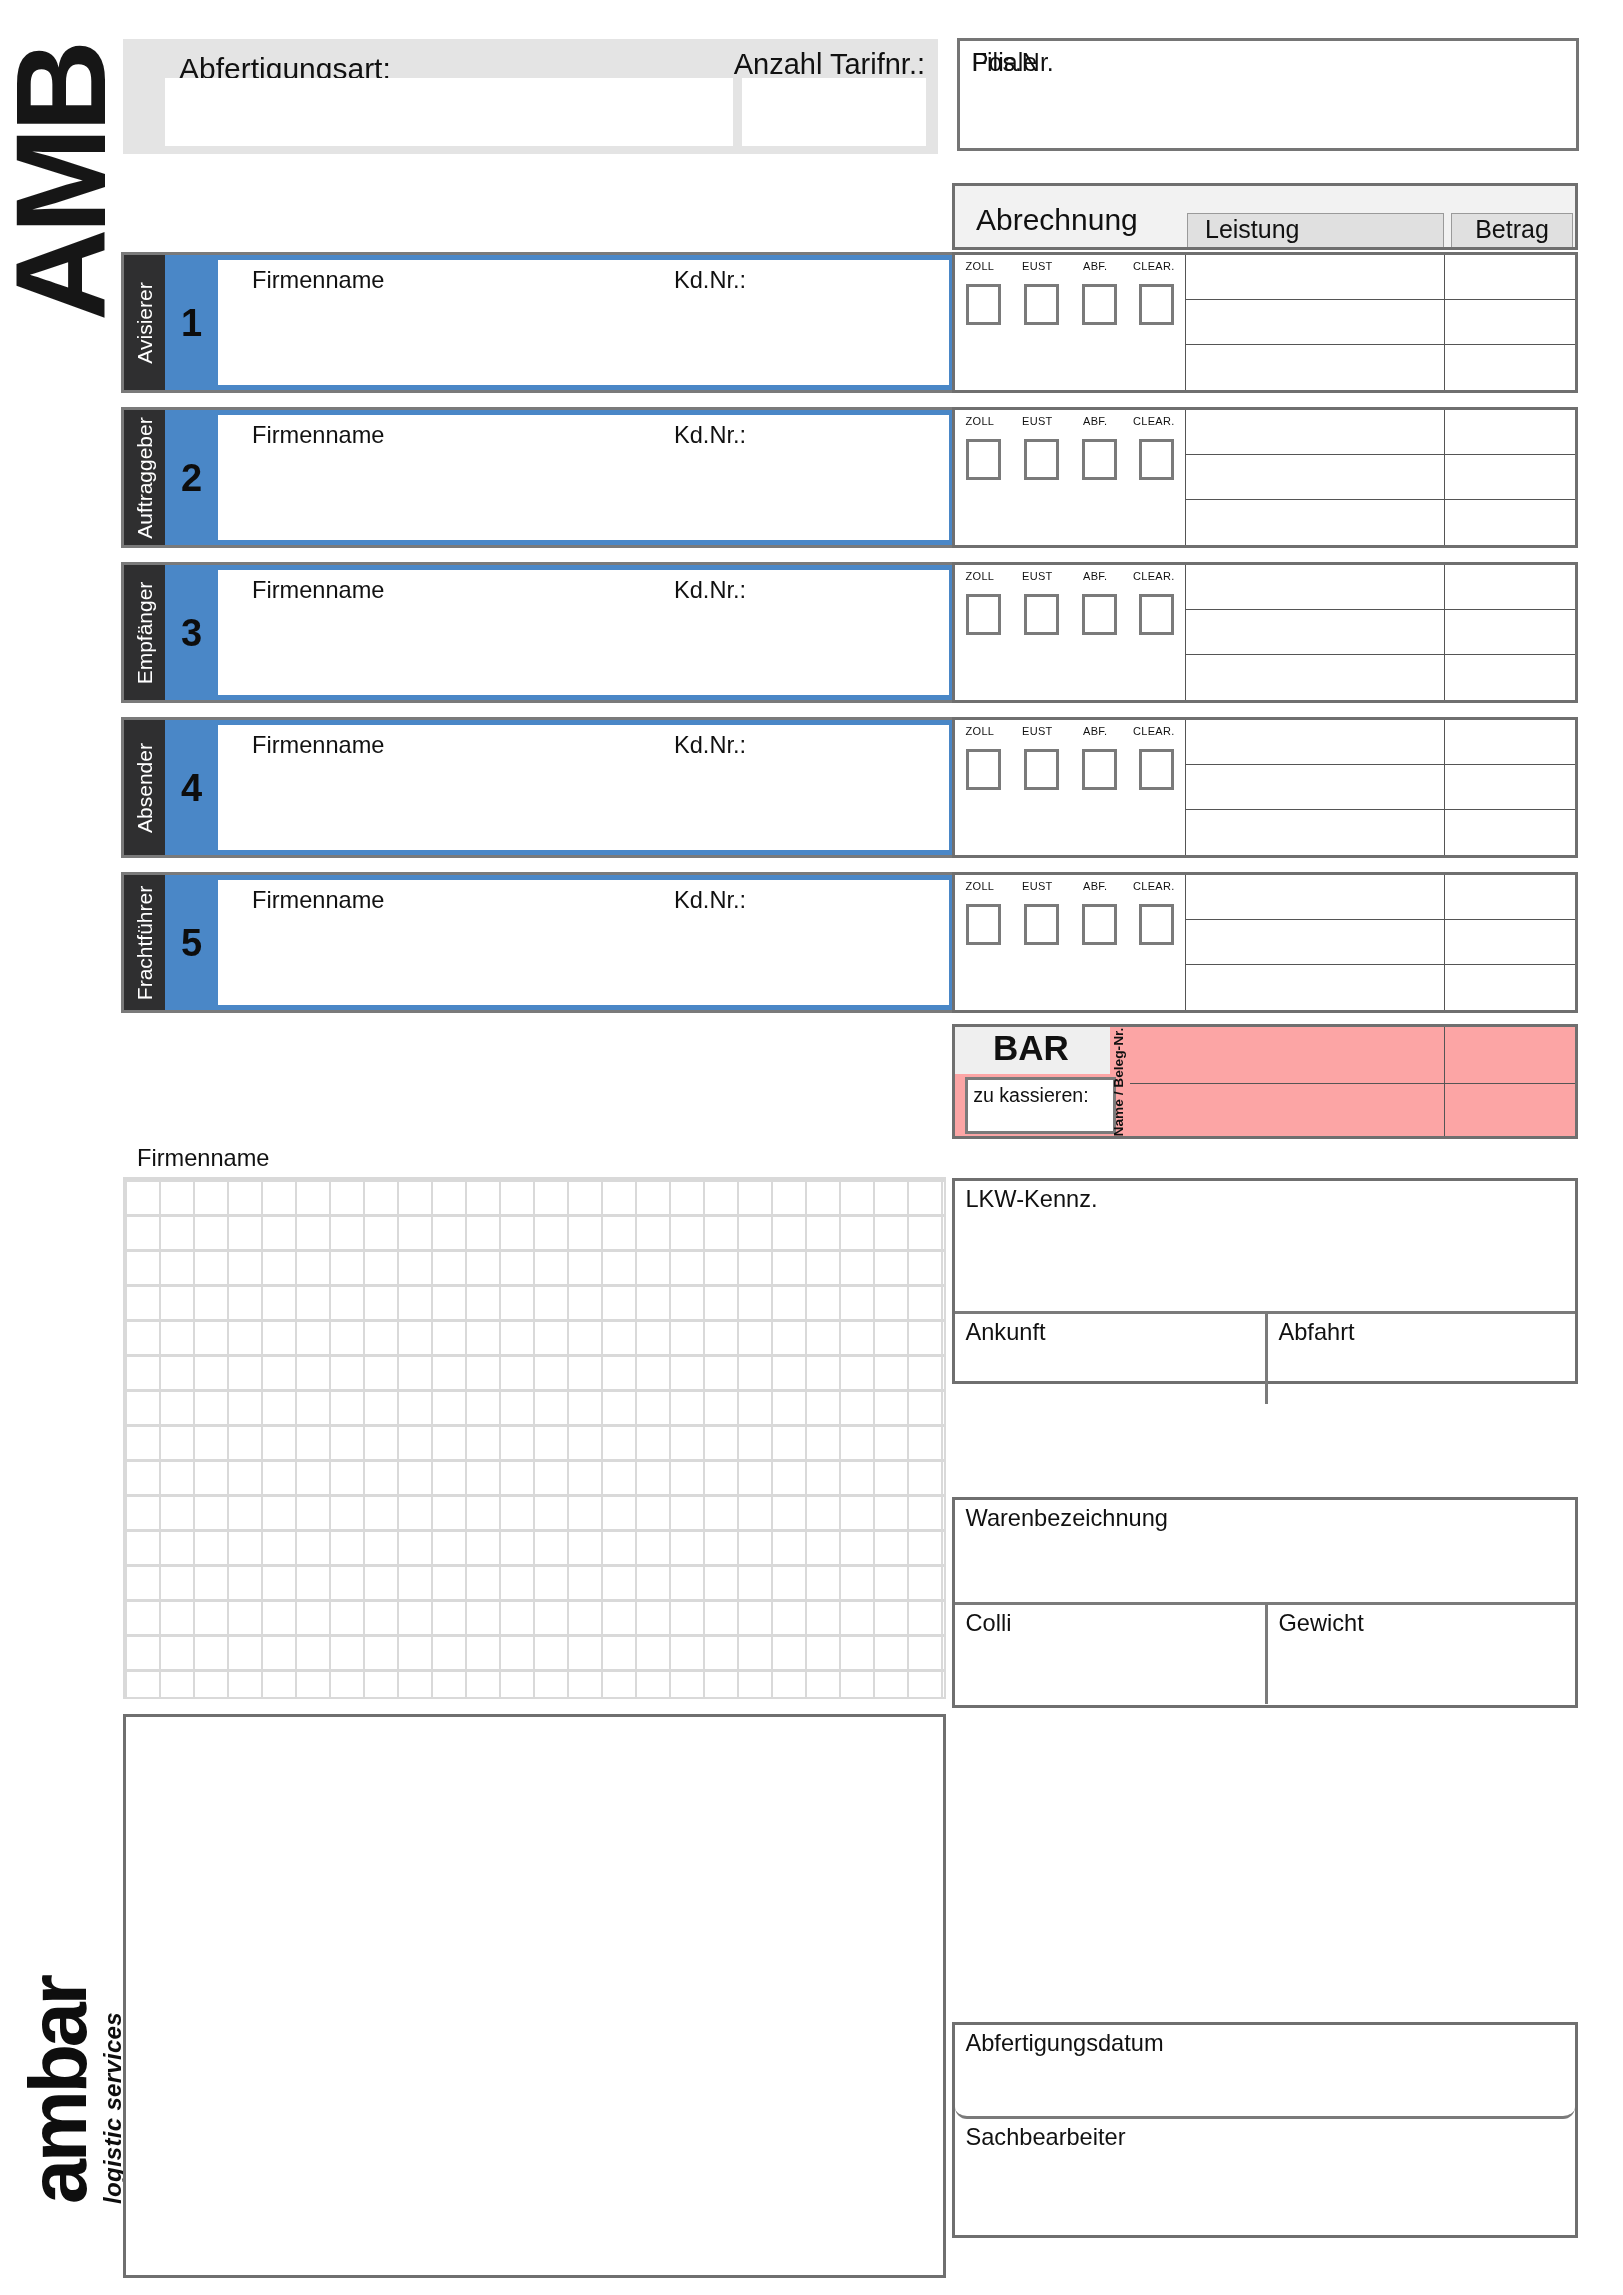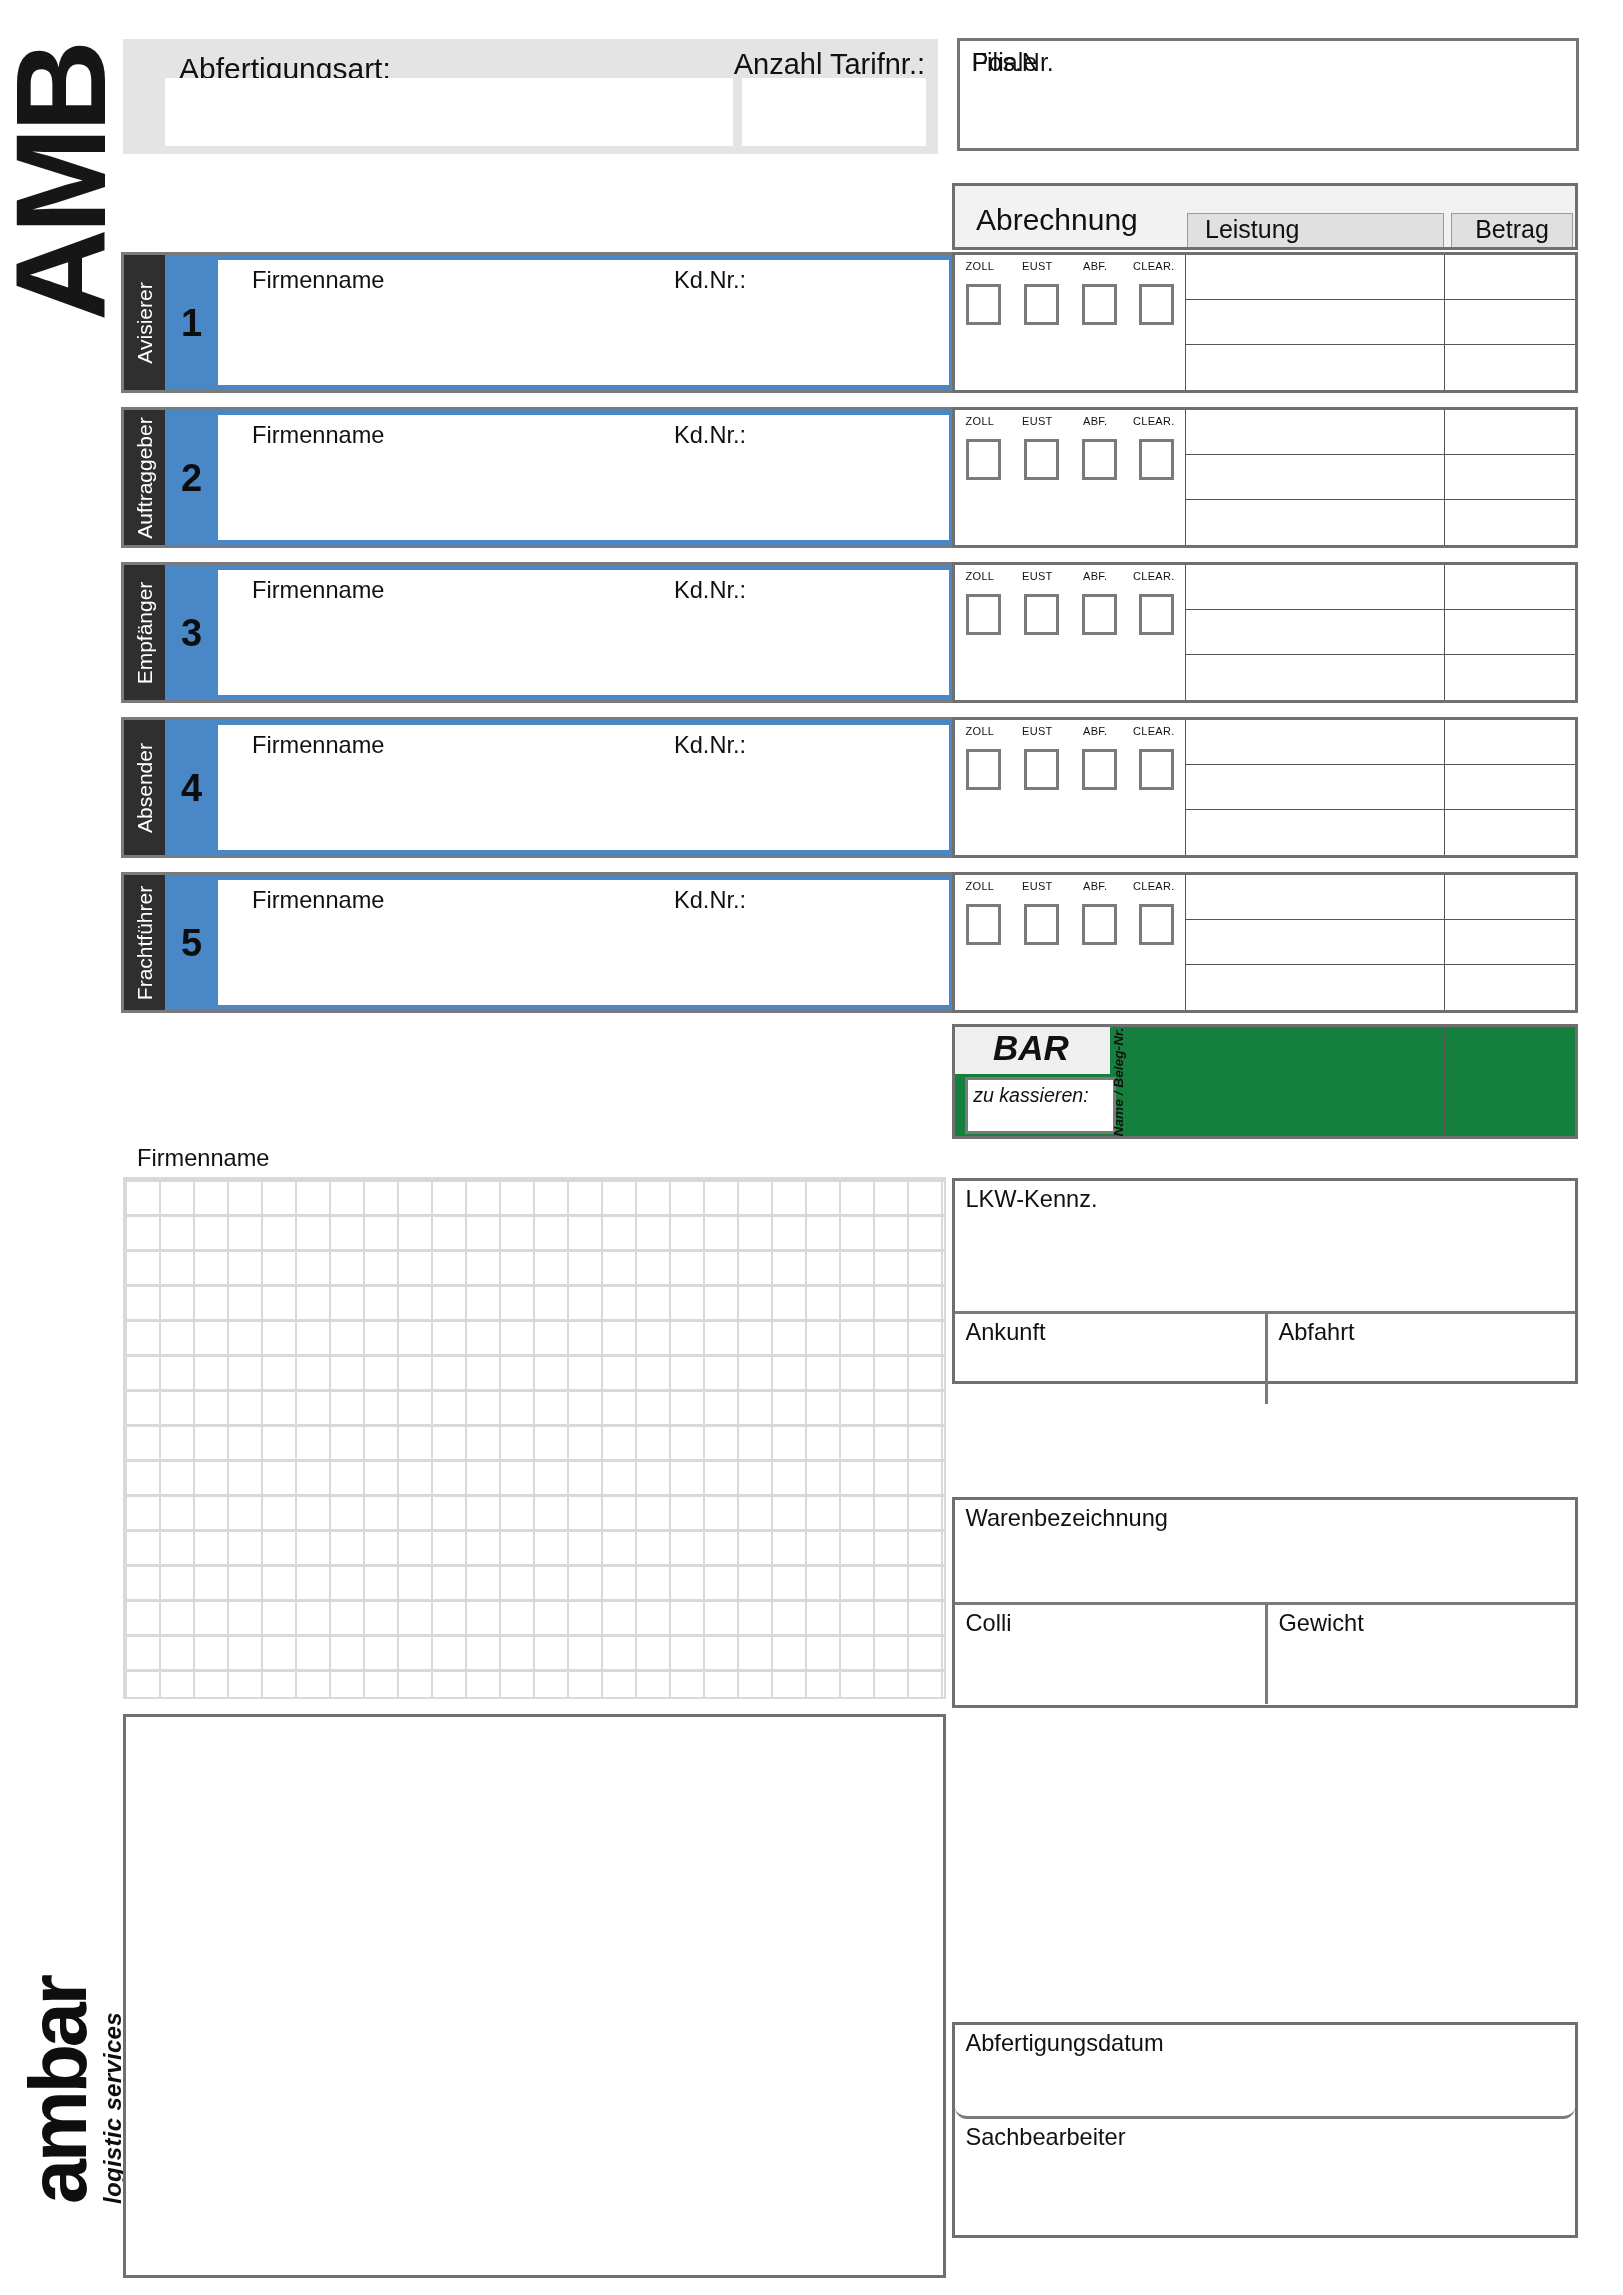--- a/index.html
+++ b/index.html
@@ -36,21 +36,21 @@
   .hdr-cell.betrag{left:496px;width:122px;text-align:center;}
 
   .abr-block{position:absolute;left:952px;width:626px;height:141px;border:3.9px solid #6f6f6f;background:#fff;}
   .cbl{position:absolute;top:5.2px;font-size:11px;letter-spacing:0.3px;}
   .cb{position:absolute;top:29px;width:35px;height:41px;border:3.9px solid #7a7a7a;background:#fff;}
   .vline{position:absolute;top:0;bottom:0;width:1.3px;background:#555;}
   .hline{position:absolute;height:1.3px;background:#555;}
   .abr-area{position:absolute;left:232px;top:0;right:0;bottom:0;}
 
   
-  .bar-block{position:absolute;left:952px;top:1024px;width:626px;height:115px;border:3.9px solid #6f6f6f;background:#15803d;font-style:italic;}
+  .bar-block{position:absolute;left:952px;top:1024px;width:626px;height:115px;border:3.9px solid #6f6f6f;background:#fca5a5;}
   .bar-title-cell{position:absolute;left:0;top:0;width:155px;height:47px;background:#efefef;}
   .bar-title-cell span{position:absolute;left:38px;top:1.3px;font-size:35px;font-weight:bold;}
   .bar-kass{position:absolute;left:10px;top:50px;width:151px;height:57px;border:3.3px solid #7a7a7a;background:#fff;}
   .bar-kass span{position:absolute;left:5.2px;top:3.9px;font-size:19.6px;}
   .bar-name{position:absolute;left:152px;top:0;bottom:0;width:22px;}
   .bar-name span{position:absolute;left:50%;top:50%;transform:translate(-50%,-50%) rotate(-90deg);white-space:nowrap;font-size:13.7px;font-weight:bold;}
 
   
   .party-row{position:absolute;left:121px;width:834px;height:141px;border:3.3px solid #7a7a7a;border-right:none;background:#4a87c7;}
   .row-strip{position:absolute;left:0;top:0;bottom:0;width:41px;background:#2f2f30;}

